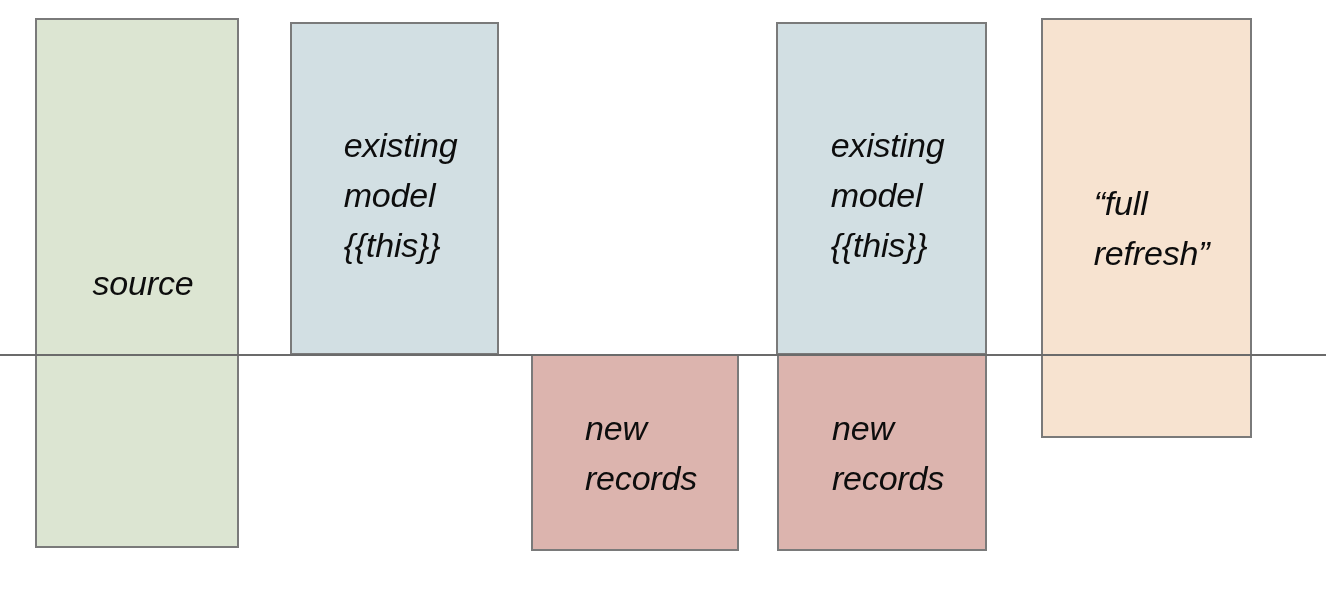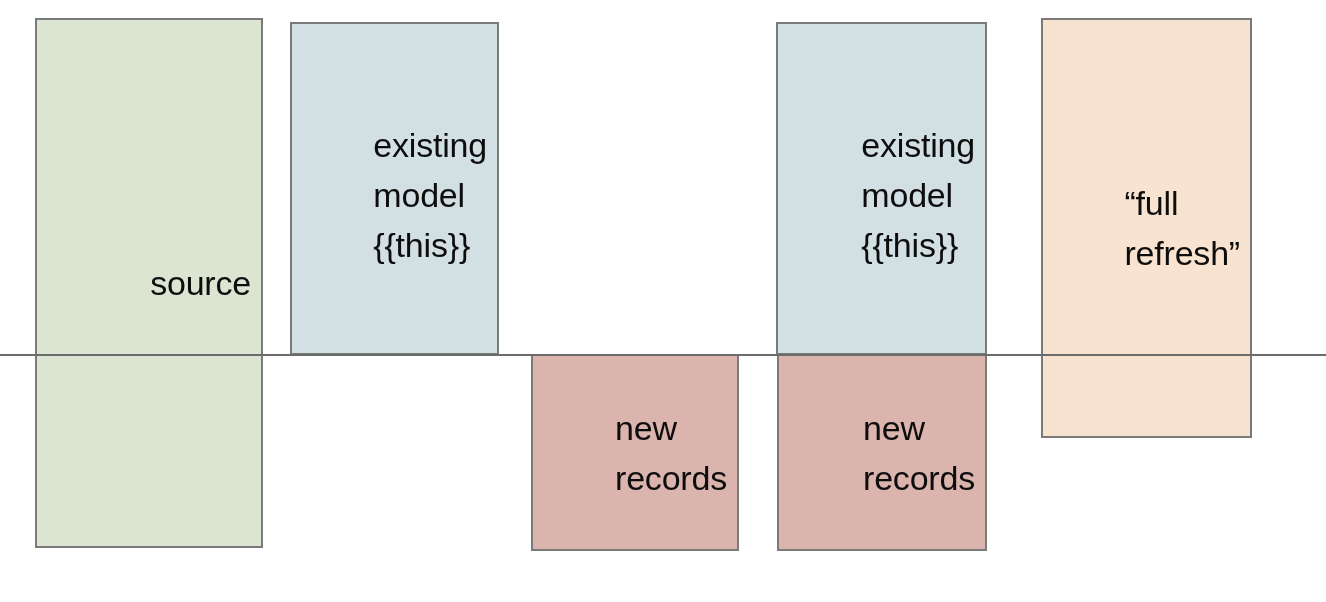--- a/index.html
+++ b/index.html
@@ -24,21 +24,22 @@
     width: 1326px;
     height: 0;
     border-top: 2px solid #6b6b6b;
   }
   .box {
     position: absolute;
     box-sizing: border-box;
     border: 2px solid #4d7c0f;
     display: flex;
     align-items: center;
-    justify-content: flex-end;
+    justify-content: center;
+    font-style: italic;
   }
   .box .label {
     padding-left: 22px;
     padding-right: 10px;
     font-size: 34px;
     line-height: 50px;
     color: #0d0d0d;
     white-space: pre-line;
     letter-spacing: -0.2px;
   }
@@ -89,21 +90,21 @@
   }
   #box-full-refresh .label {
     padding-left: 20px;
   }
 </style>
 </head>
 <body>
 
 <div id="canvas">
 
-  <div class="box" id="box-source" style="background: rgb(220, 229, 210); left: 35px; top: 18px; width: 228px; height: 530px; border-color: rgb(122, 122, 122);">
+  <div class="box" id="box-source" style="background: rgb(220, 229, 210); left: 35px; top: 18px; width: 204px; height: 530px; border-color: rgb(122, 122, 122);">
     <span class="label">source</span>
   </div>
 
   <div class="box" id="box-existing-model-1" style="background: rgb(210, 223, 227); left: 290px; top: 22px; width: 209px; height: 333px; border-color: rgb(122, 122, 122);">
     <span class="label">existing
 model
 {{this}}</span>
   </div>
 
   <div class="box" id="box-new-records-1" style="background: rgb(220, 180, 174); left: 531px; top: 354px; width: 208px; height: 197px; border-color: rgb(122, 122, 122);">

